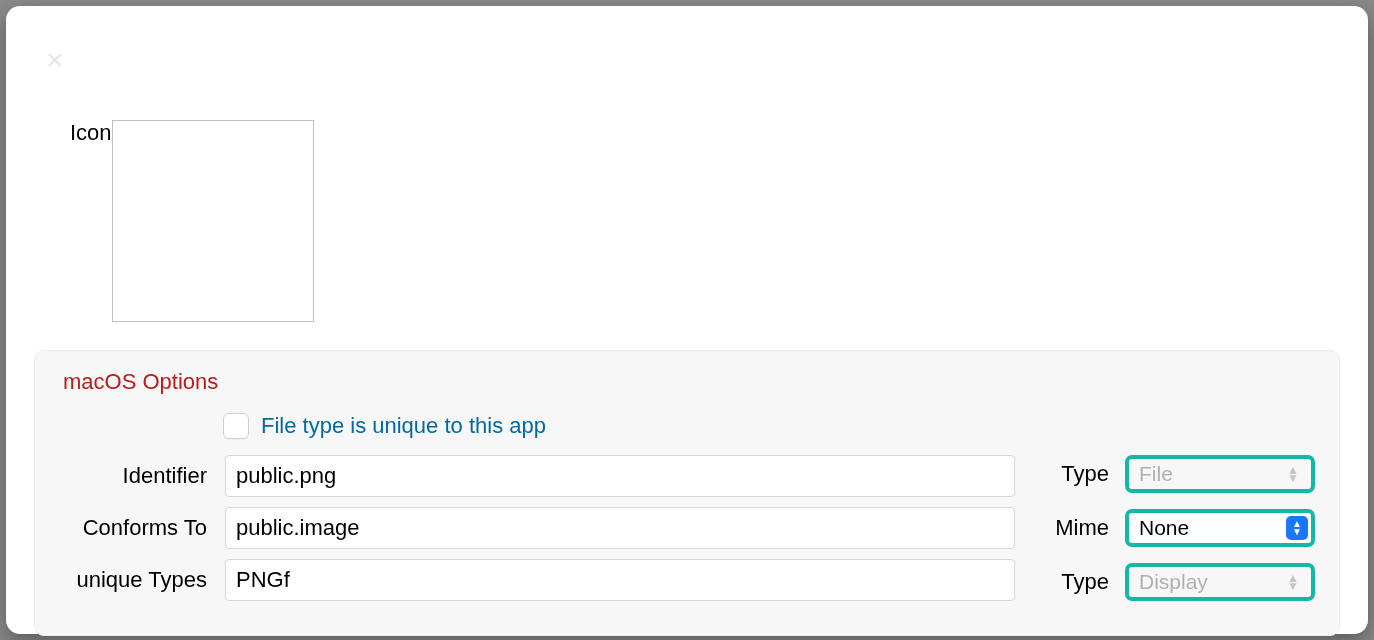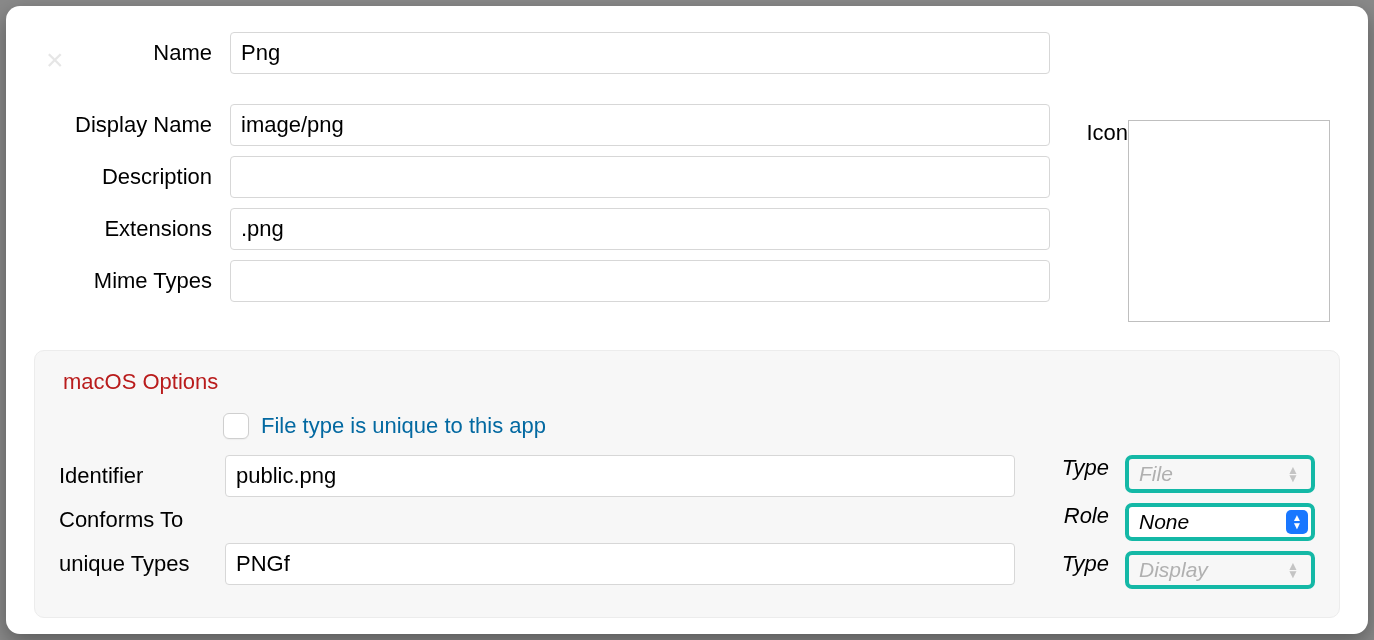--- a/index.html
+++ b/index.html
@@ -137,42 +137,42 @@
       font-size: 22px;
       color: #0369a1;
     }
     .opt-row {
       display: flex;
       align-items: center;
       margin-bottom: 10px;
     }
     .opt-label {
       width: 166px;
-      text-align: left;
+      text-align: right;
       padding-right: 18px;
       font-size: 22px;
       color: #000000;
     }
     .opt-input {
       flex: 1;
       height: 42px;
       border: 1px solid #d7d7d7;
       border-radius: 4px;
       padding: 0 10px;
       font-size: 22px;
       color: #000000;
       background: #ffffff;
       outline: none;
       font-family: inherit;
     }
     .sr-row {
       display: flex;
-      margin-bottom: 10px;
+      align-items: center;
+      margin-bottom: 16px;
       margin-top: 42px;
-      font-style: italic;
     }
     .sr-row.first {
       margin-top: 0;
     }
     .sr-label {
       width: 80px;
       text-align: right;
       padding-right: 16px;
       font-size: 22px;
       color: #000000;
@@ -225,48 +225,20 @@
     }
   </style>
 </head>
 <body>
 
 <div class="panel">
 
   <div class="close-btn">×</div>
 
   <div class="form-top">
-    <div class="fields-col">
-
-      <div class="row">
-        <div class="label">Name</div>
-        <input class="input" type="text" value="Png" style="">
-      </div>
-
-      <div class="row">
-        <div class="label">Display Name</div>
-        <input class="input" type="text" value="image/png" style="">
-      </div>
-
-      <div class="row">
-        <div class="label">Description</div>
-        <input class="input" type="text" value="" style="">
-      </div>
-
-      <div class="row">
-        <div class="label">Extensions</div>
-        <input class="input" type="text" value=".png" style="">
-      </div>
-
-      <div class="row">
-        <div class="label">Mime Types</div>
-        <input class="input" type="text" value="" style="">
-      </div>
-
-    </div>
 
     <div class="icon-col">
       <div class="icon-row">
         <div class="icon-label">Icon</div>
         <div class="icon-well"></div>
       </div>
     </div>
   </div>
 
   <div class="options-group">
@@ -280,20 +252,21 @@
     <div class="options-body">
       <div class="opt-left">
 
         <div class="opt-row">
           <div class="opt-label">Identifier</div>
           <input class="opt-input" type="text" value="public.png" style="">
         </div>
 
         <div class="opt-row">
           <div class="opt-label">Conforms To</div>
+          <input class="opt-input" type="text" value="public.image" style="">
         </div>
 
         <div class="opt-row">
           <div class="opt-label">unique Types</div>
           <input class="opt-input" type="text" value="PNGf" style="">
         </div>
 
       </div>
 
       <div class="opt-right">
@@ -303,21 +276,21 @@
           <div class="select disabled">
             <span>File</span>
             <span class="caret-plain">
               <span>▲</span>
                 <span>▼</span>
             </span>
           </div>
         </div>
 
         <div class="sr-row first" style="margin-top:10px">
-          <div class="sr-label">Role</div>
+          <div class="sr-label">Mime</div>
           <div class="select active">
             <span>None</span>
             <span class="caret-blue">
               <span>▲</span>
                 <span>▼</span>
             </span>
           </div>
         </div>
 
         <div class="sr-row first" style="margin-top:10px">

